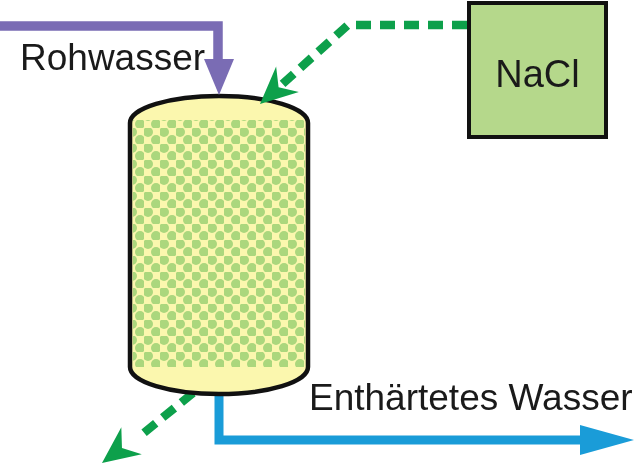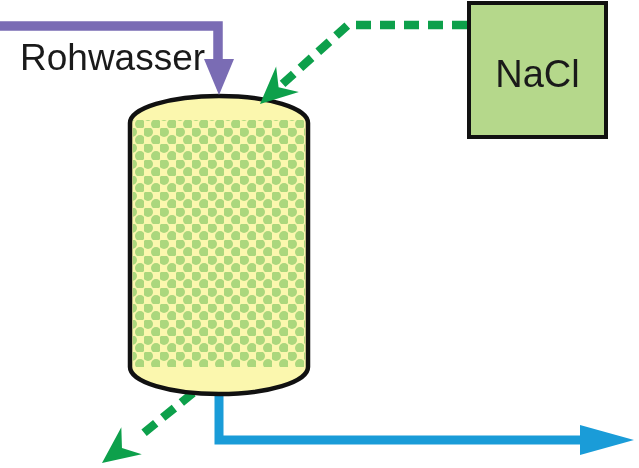--- a/index.html
+++ b/index.html
@@ -89,14 +89,15 @@
     </g>
   </svg>
 
   <div class="label" style="left:20px; top:39px;">Rohwasser</div>
 
   <div class="salt-box">
     <span>NaCl</span>
   </div>
 
 
+  <div class="label" style="left:309px; top:379px;">Enthärtetes Wasser</div>
 
 </div>
 
 </body></html>

